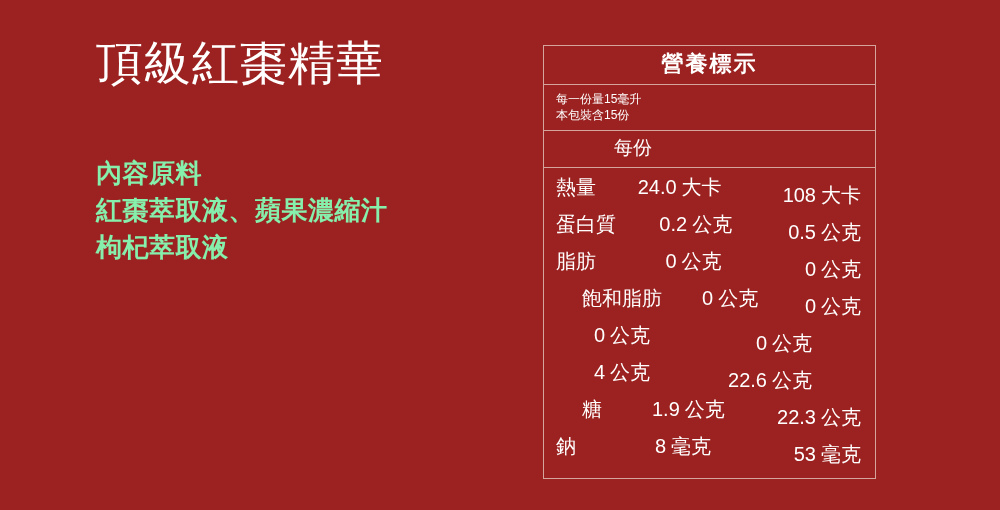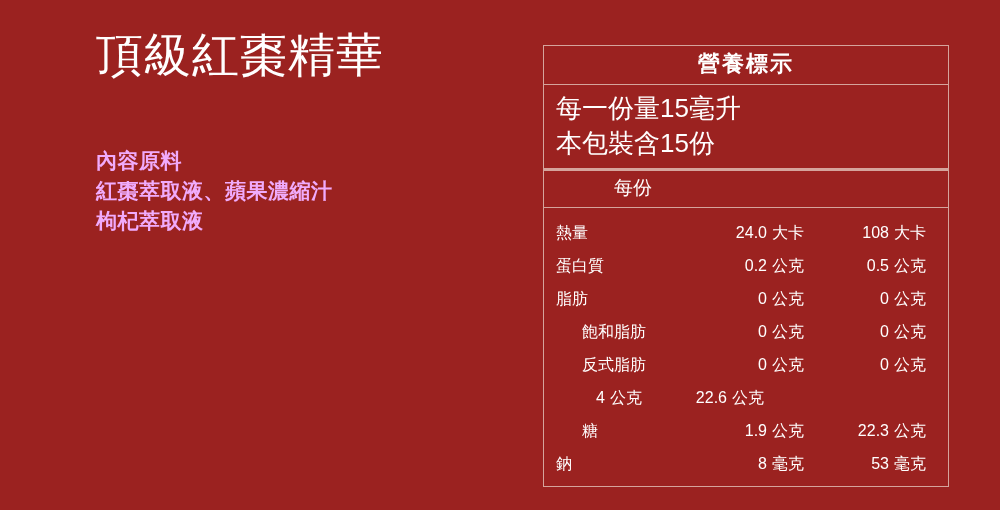--- a/index.html
+++ b/index.html
@@ -29,69 +29,69 @@
     position: absolute;
     left: 96px;
     top: 0;
     width: 430px;
     height: 510px;
   }
 
   .product-title {
     position: absolute;
     left: 0;
-    top: 28px;
+    top: 36px;
     font-family: "Liberation Serif", "DejaVu Serif", serif;
     font-size: 47px;
     font-weight: 400;
     letter-spacing: 1px;
     line-height: 1.15;
     color: #ffffff;
     white-space: nowrap;
   }
 
   .ingredients {
     position: absolute;
     left: 0;
-    top: 146px;
-    font-size: 21px;
+    top: 155px;
+    font-size: 26px;
     font-weight: bold;
     line-height: 1.42;
-    color: #f0abfc;
+    color: #86efac;
     letter-spacing: 0.5px;
   }
   .ingredients .ing-line {
     display: block;
     white-space: nowrap;
   }
 
   
   .nutrition-panel {
     position: absolute;
     left: 543px;
     top: 45px;
-    width: 406px;
+    width: 333px;
     border: 1px solid #d5a49c;
     box-sizing: border-box;
   }
 
   .nt-title {
     text-align: center;
     font-size: 22px;
     font-weight: bold;
     letter-spacing: 2px;
     padding: 6px 0 8px 0;
     border-bottom: 1px solid #d5a49c;
     line-height: 1.1;
   }
 
   .nt-serving {
     padding: 6px 0 7px 12px;
-    border-bottom: 3px solid #d946ef;
-    font-size: 26px;
+    border-bottom: 1px solid #d946ef;
+    font-size: 12px;
     line-height: 1.34;
   }
   .nt-serving span {
     display: block;
     white-space: nowrap;
   }
 
   .nt-colheads {
     border-bottom: 1px solid #d5a49c;
     padding: 5px 0 6px 0;
@@ -112,25 +112,26 @@
     padding-right: 10px;
     white-space: nowrap;
   }
 
   .nt-rows {
     padding: 5px 0 9px 0;
   }
 
   .nt-row {
     display: flex;
-    align-items: flex-end;
-    font-size: 16px;
+    align-items: flex-start;
+    font-size: 20px;
     line-height: 1.0;
     padding: 4px 0 5px 0;
     white-space: nowrap;
+    gap: 40px;
   }
 
   .nt-row .r-label {
     flex: 1 1 auto;
     padding-left: 12px;
   }
   .nt-row.sub .r-label {
     padding-left: 38px;
   }
 
@@ -221,21 +222,20 @@
           <div class="r-col c1">
             <div class="r-val">0</div>
             <div class="r-unit">公克</div>
           </div>
           <div class="r-col c2">
             <div class="r-val">0</div>
             <div class="r-unit">公克</div>
           </div>
         </div>
         <div class="nt-row sub">
-          <div class="r-label">反式脂肪</div>
           <div class="r-col c1">
             <div class="r-val">0</div>
             <div class="r-unit">公克</div>
           </div>
           <div class="r-col c2">
             <div class="r-val">0</div>
             <div class="r-unit">公克</div>
           </div>
         </div>
         <div class="nt-row">

